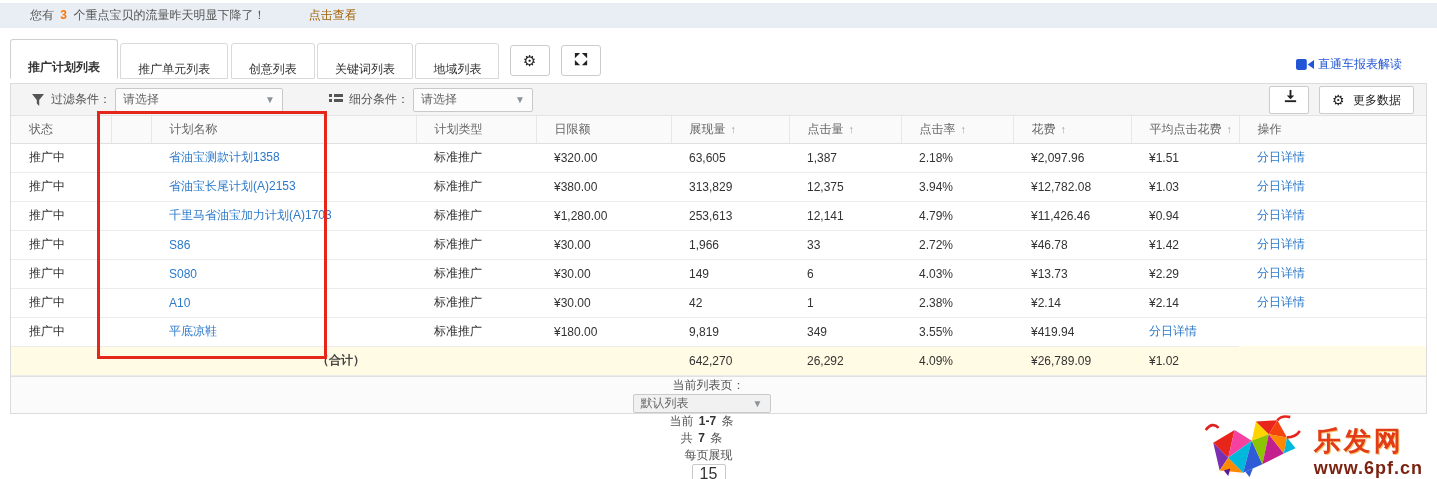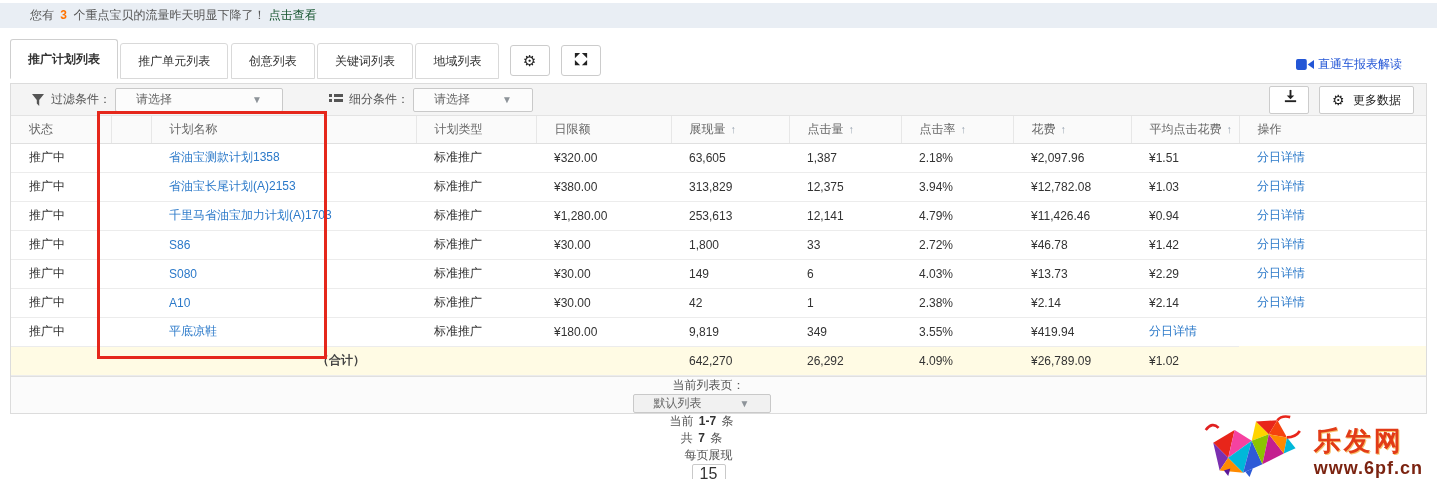--- a/index.html
+++ b/index.html
@@ -2,41 +2,41 @@
 <html><head>
 <meta charset="utf-8">
 <style>
   * { margin:0; padding:0; box-sizing:border-box; }
   html,body { width:1437px; height:479px; overflow:hidden; background:#fff;
     font-family:"Liberation Sans","DejaVu Sans",sans-serif; font-size:12px; color:#333; }
 
   
   .notif { margin-top:3px; height:25px; line-height:25px; background:#e9eef4; padding-left:30px; color:#555; }
   .notif .cnt { color:#ff7200; font-weight:bold; padding:0 3px; }
-  .notif a { color:#14532d; text-decoration:none; }
+  .notif a { color:#a16207; text-decoration:none;margin-left:40px; }
 
   
   .tabs-row { margin:11px 10px 4px 10px; height:40px; position:relative; }
-  .tab { display:inline-block; vertical-align:bottom; height:36px; line-height:34px; padding:0 17px;
+  .tab { display:inline-block; vertical-align:bottom; height:36px; line-height:34px; padding:8px 17px;
     border:1px solid #d9d9d9; border-radius:3px 3px 0 0; background:#fff; margin-right:-1px; cursor:pointer; }
   .tab.active { height:40px; line-height:38px; font-weight:bold; border-color:#cfcfcf; border-bottom-color:#fff; }
   .icon-btn { display:inline-block; vertical-align:bottom; width:40px; height:31px; line-height:29px; text-align:center;
     border:1px solid #ccc; border-radius:3px; background:#fff; margin:0 0 3px 8px; cursor:pointer; font-size:15px; color:#222; }
   .report-link { position:absolute; right:25px; bottom:6px; color:#2356d6;font-family:Liberation Serif, serif; }
   .report-link a { color:#2356d6; text-decoration:none; }
   .report-link svg { vertical-align:-3px; margin-right:4px; }
 
   
   .panel { margin:0 10px; border:1px solid #dcdcdc; background:#fff; }
 
   
   .filterbar { height:32px; background:#f4f4f4; border-bottom:1px solid #e3e3e3; display:flex; align-items:center; padding:0 12px; color:#555; }
   .filterbar svg { margin:0 6px 0 8px; }
   .dd { display:inline-flex; align-items:center; justify-content:space-between; height:24px; background:#fcfcfc;
-    border:1px solid #c9c9c9; border-radius:2px; padding:0 20px; color:#666; cursor:pointer; margin-left:4px; }
+    border:1px solid #c9c9c9; border-radius:2px; padding:0 7px; color:#666; cursor:pointer; margin-left:4px; }
   .dd .caret { color:#8d9399; font-size:10px; margin-left:10px; }
   .dd.filter-dd { width:168px; }
   .dd.segment-dd { width:120px; }
   .filterbar .spacer { flex:1; }
   .small-btn { height:28px; line-height:26px; border:1px solid #ccc; border-radius:2px; background:#fff; text-align:center; cursor:pointer; color:#222; }
   .dl-btn { width:40px; margin-right:10px; }
   .more-btn { padding:0 12px; font-size:12px; }
   .more-btn .gear { font-size:14px; margin-right:5px; vertical-align:-1px; }
 
   
@@ -208,21 +208,21 @@
         <td>¥11,426.46</td>
         <td>¥0.94</td>
         <td><a href="#">分日详情</a></td>
       </tr>
       <tr>
         <td>推广中</td>
           <td></td>
         <td><a href="#">S86</a></td>
         <td>标准推广</td>
         <td>¥30.00</td>
-        <td>1,800</td>
+        <td>1,966</td>
         <td>33</td>
         <td>2.72%</td>
         <td>¥46.78</td>
         <td>¥1.42</td>
         <td><a href="#">分日详情</a></td>
       </tr>
       <tr>
         <td>推广中</td>
           <td></td>
         <td><a href="#">S080</a></td>

